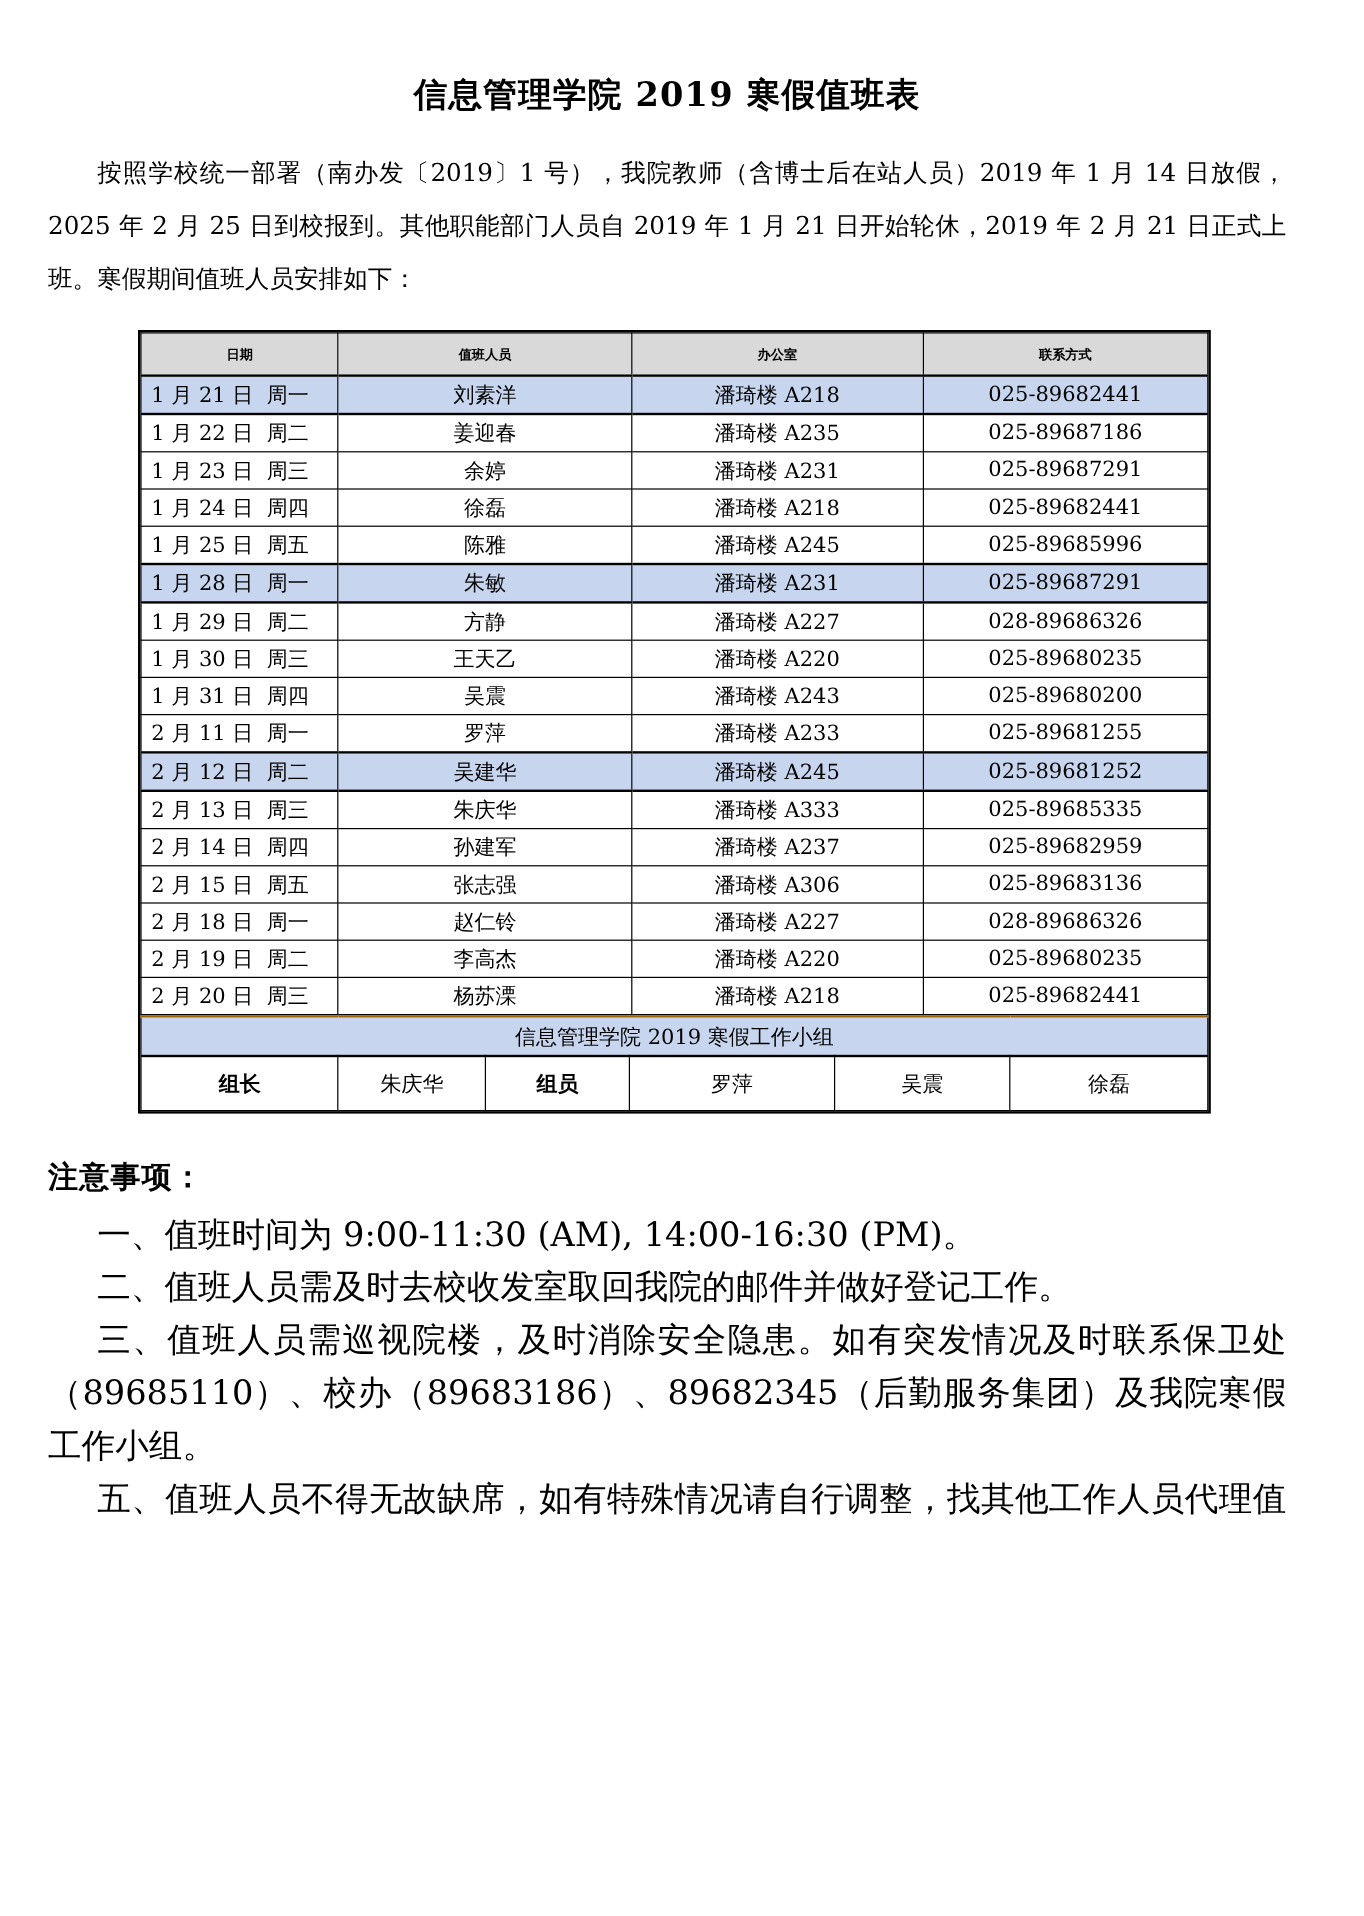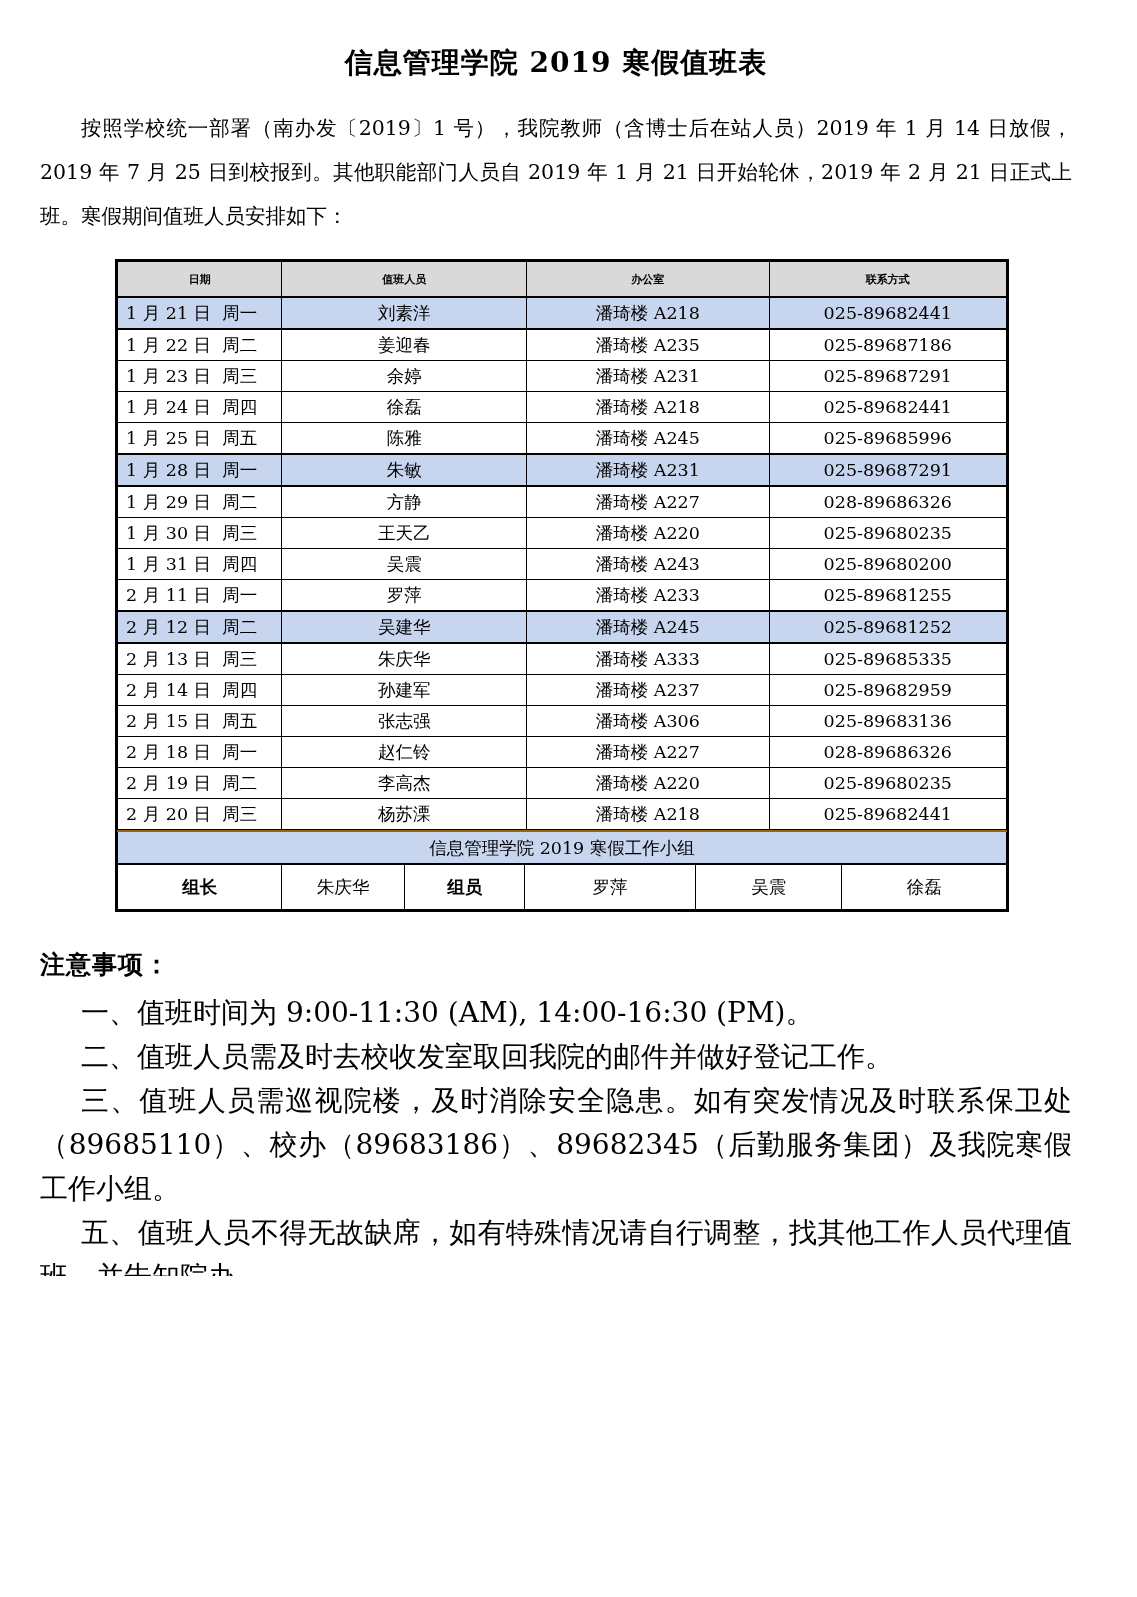--- a/index.html
+++ b/index.html
@@ -1,21 +1,21 @@
 <!DOCTYPE html>
 <html><head>
 <meta charset="utf-8">
 <style>
   html,body { margin:0; padding:0; background:#ffffff; }
   .page {
     position:relative;
     width:1137px; height:1276px;
     background:#ffffff;
     box-sizing:border-box;
-    padding:44px 65px 0 40px;
+    padding:60px 65px 0 40px;
     font-family:"DejaVu Serif","Liberation Serif",serif;
     color:#000;
     overflow:hidden;
   }
   .doc-title {
     text-align:center;
     font-size:28px;
     font-weight:bold;
     margin:0 0 24px 0;
     letter-spacing:1px;
@@ -87,21 +87,21 @@
     line-height:46px;
   }
 </style>
 </head>
 <body>
 
 <div class="page">
 
   <h1 class="doc-title">信息管理学院 2019 寒假值班表</h1>
 
-  <p class="intro">按照学校统一部署（南办发〔2019〕1 号），我院教师（含博士后在站人员）2019 年 1 月 14 日放假，2019 年 7 月 25 日到校报到。其他职能部门人员自 2019 年 1 月 21 日开始轮休，2019 年 2 月 21 日正式上班。寒假期间值班人员安排如下：</p>
+  <p class="intro">按照学校统一部署（南办发〔2019〕1 号），我院教师（含博士后在站人员）2019 年 1 月 14 日放假，2025 年 2 月 25 日到校报到。其他职能部门人员自 2019 年 1 月 21 日开始轮休，2019 年 2 月 21 日正式上班。寒假期间值班人员安排如下：</p>
 
   <div class="table-wrap">
     <table>
       <colgroup>
         <col style="width:18.5%">
           <col style="width:27.5%">
           <col style="width:27.3%">
           <col style="width:26.7%">
       </colgroup>
       <thead>

